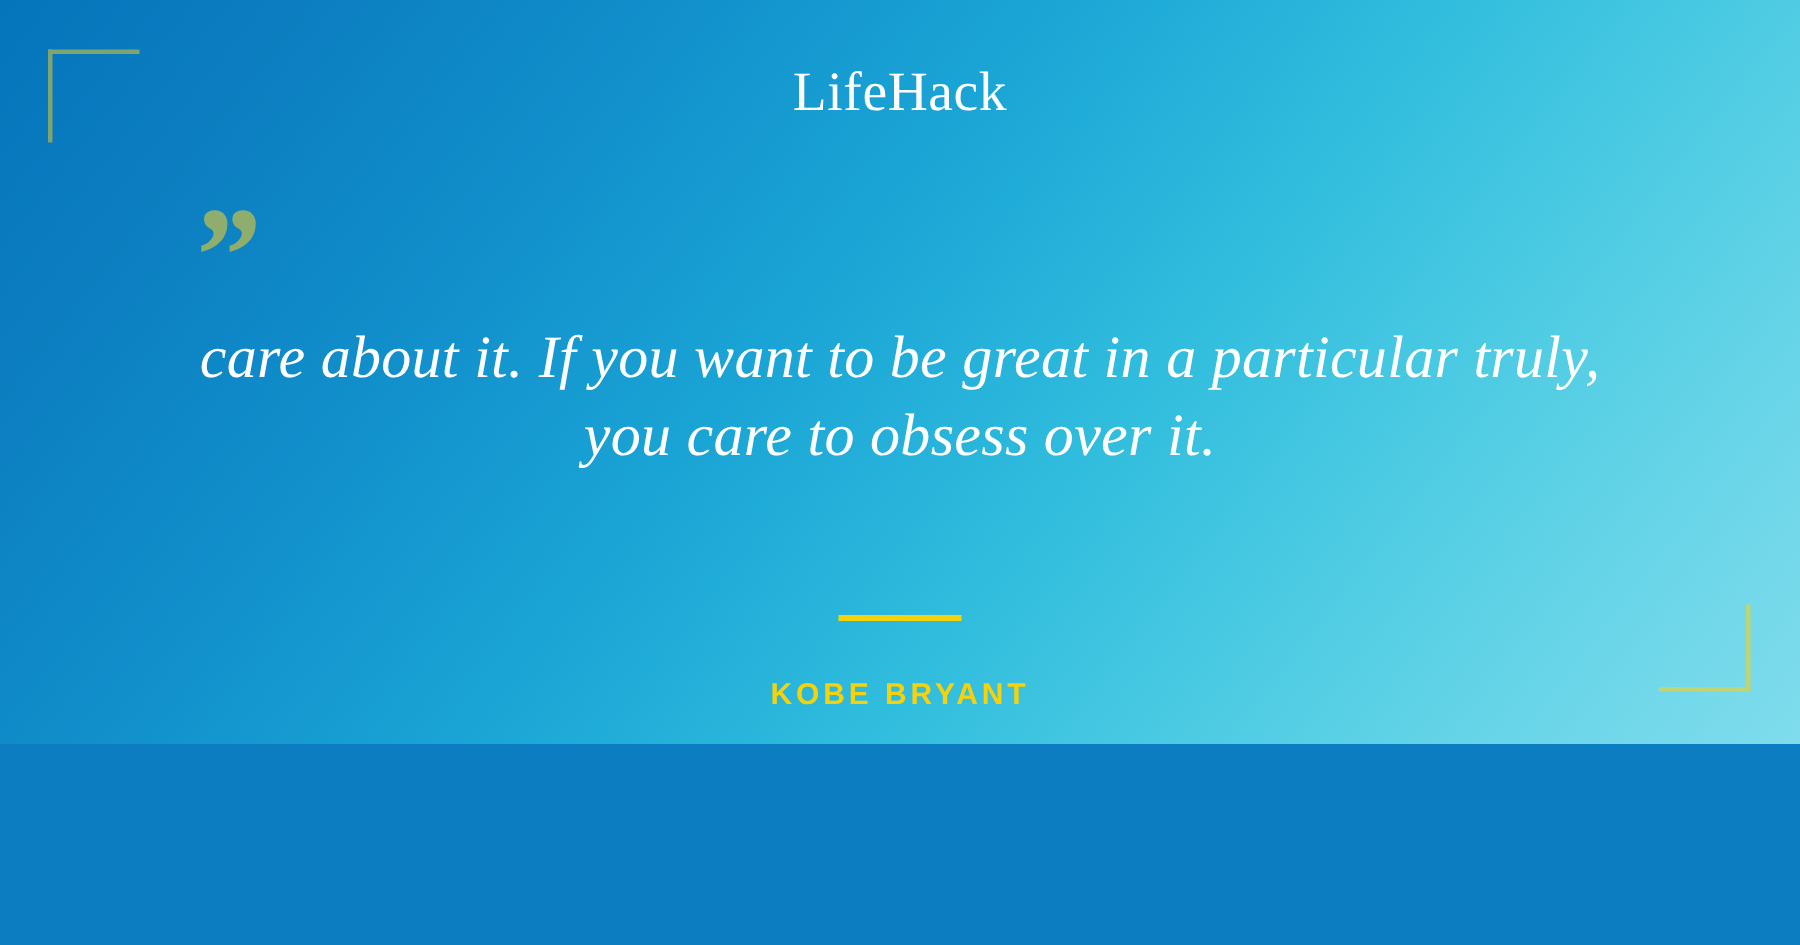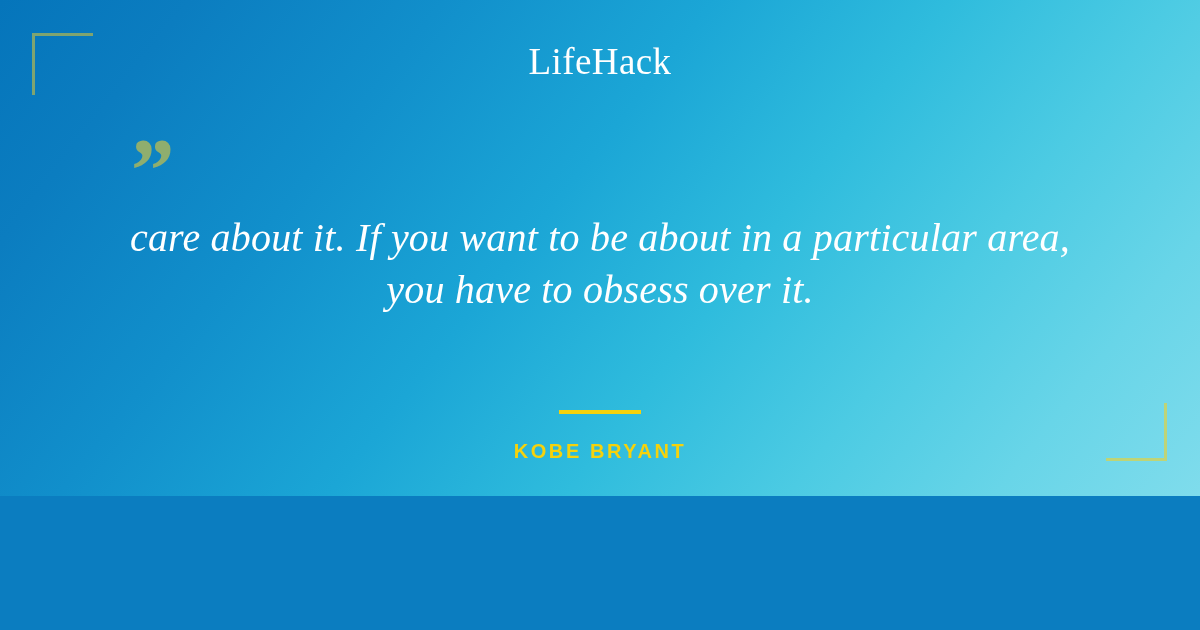--- a/index.html
+++ b/index.html
@@ -125,38 +125,39 @@
     text-align: center;
   }
   .attribution-text {
     display: inline-block;
     font-family: "Liberation Sans", sans-serif;
     font-size: 20px;
     line-height: 26px;
     font-weight: 700;
     color: #f5d20c;
     letter-spacing: 2.6px;
+    margin-top: 12px;
   }
 </style>
 </head>
 <body>
 
 <div class="quote-card">
 
   <div class="corner corner-tl"></div>
 
   <div class="brand">
     <span class="brand-text">LifeHack</span>
   </div>
 
   <div class="quote-mark">”</div>
 
   <div class="quote-body">
-    <span class="quote-line">care about it. If you want to be about in a particular area,</span>
-    <span class="quote-line">you have to obsess over it.</span>
+    <span class="quote-line">care about it. If you want to be great in a particular truly,</span>
+    <span class="quote-line">you care to obsess over it.</span>
   </div>
 
   <div class="divider"></div>
 
   <div class="attribution">
     <span class="attribution-text">KOBE BRYANT</span>
   </div>
 
   <div class="corner corner-br"></div>
 

